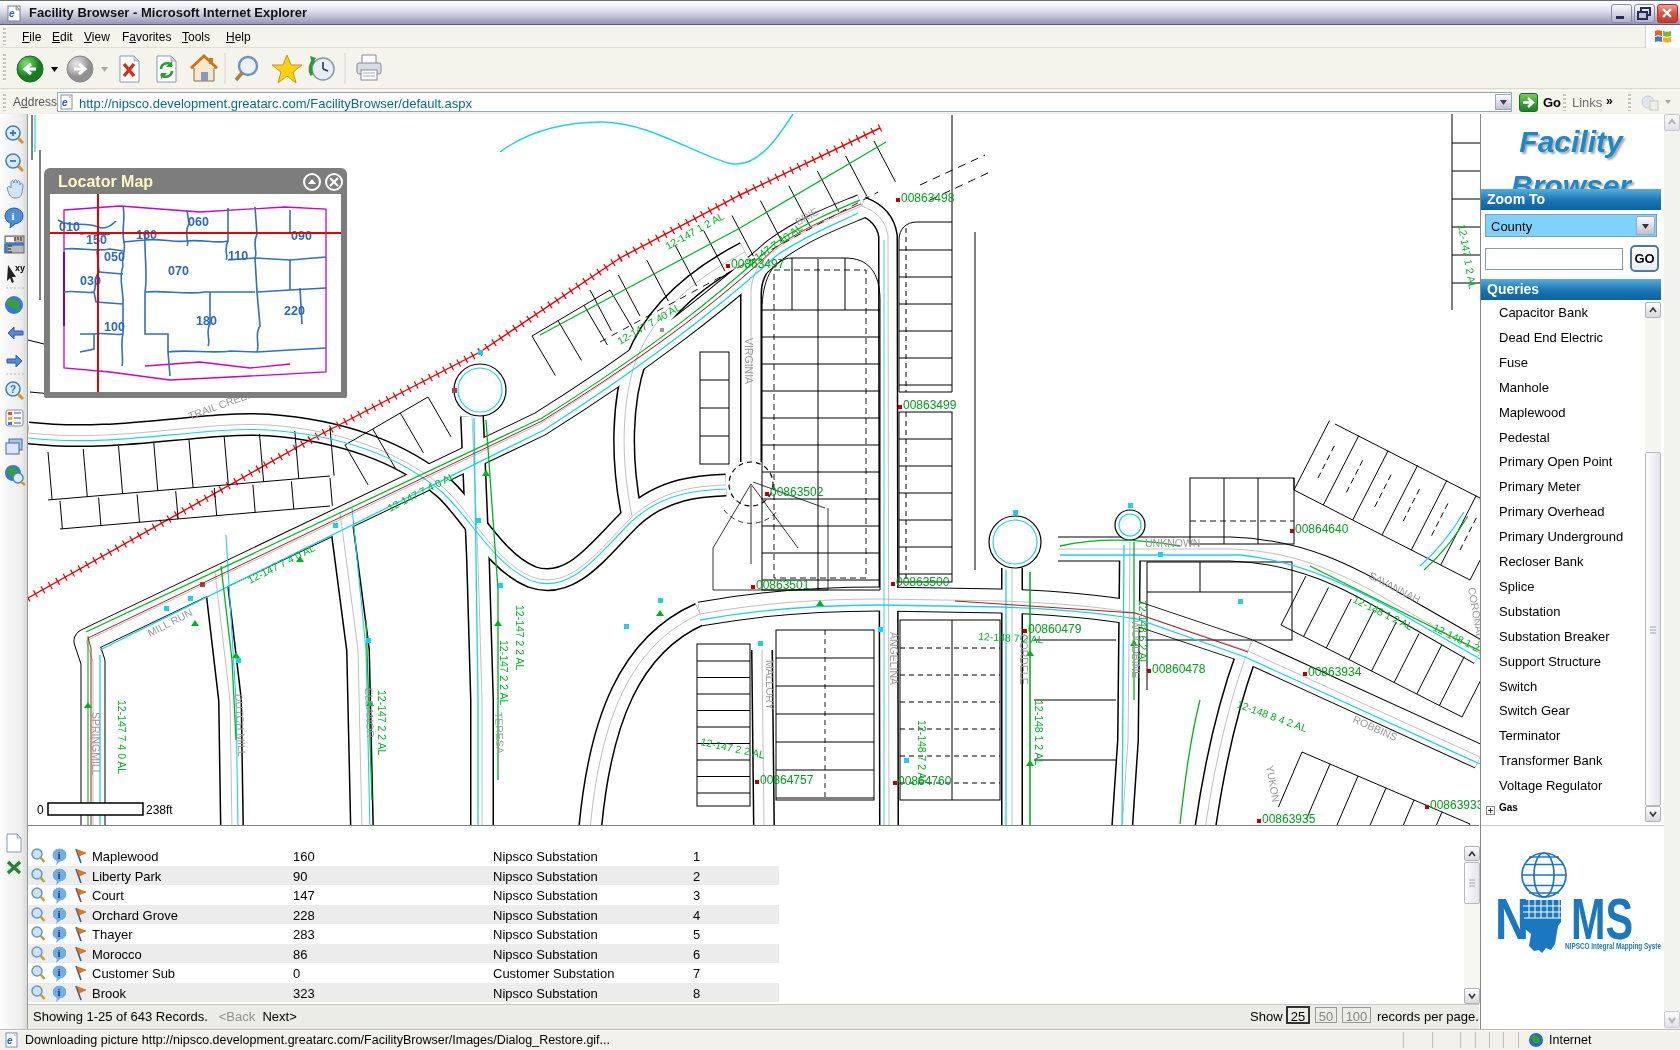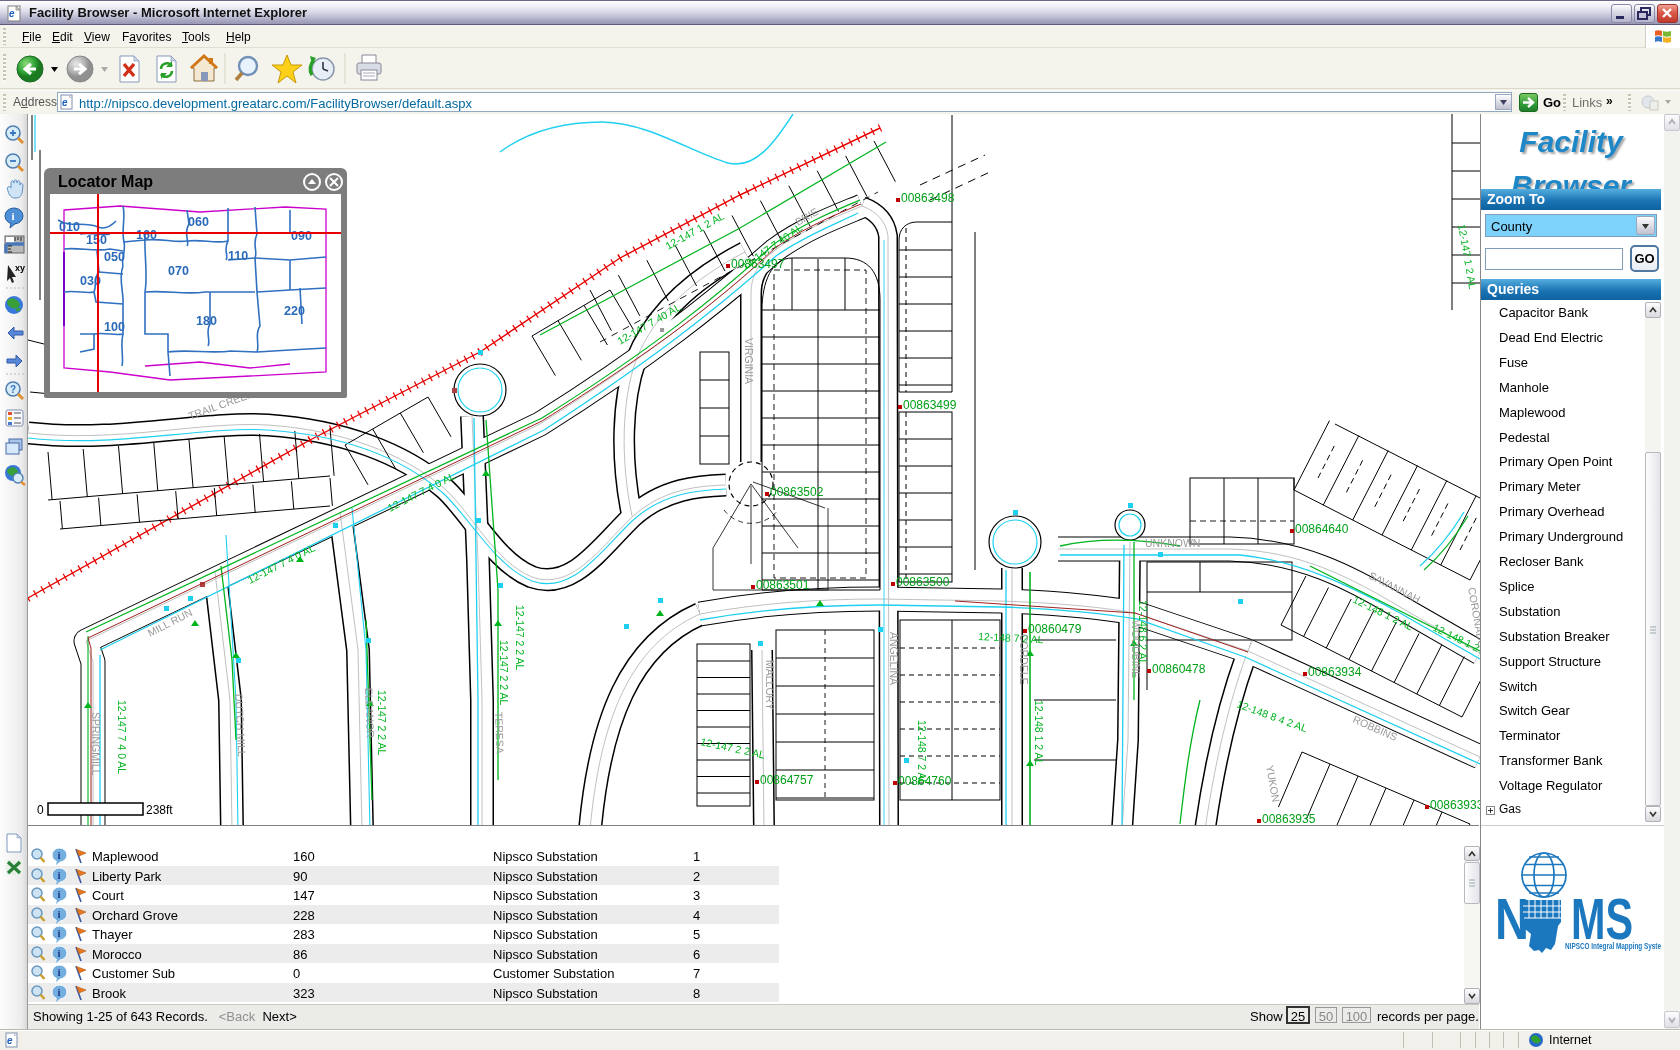--- a/index.html
+++ b/index.html
@@ -712,21 +712,21 @@
         <text x="1145" y="547" font-size="10.5" fill="#9a9a9a" transform="rotate(0 1145 547)">UNKNOWN</text>
         <text x="1368" y="578" font-size="10.5" fill="#9a9a9a" transform="rotate(27 1368 578)">SAVANNAH</text>
         <text x="1468" y="588" font-size="10.5" fill="#9a9a9a" transform="rotate(80 1468 588)">CORONADO</text>
         <text x="1352" y="722" font-size="10.5" fill="#9a9a9a" transform="rotate(24 1352 722)">ROBBINS</text>
         <text x="1266" y="766" font-size="10.5" fill="#9a9a9a" transform="rotate(80 1266 766)">YUKON</text>
         <rect x="48" y="803" width="95" height="12" fill="#fff" stroke="#000" stroke-width="1.5"></rect>
         <text x="37" y="814" font-size="12" fill="#000">0</text>
         <text x="146" y="814" font-size="12" fill="#000">238ft</text>
       </svg>
  <div class="abs" style="left:16px;top:54px;width:303px;height:230px;background:#7d7d7d;border-radius:6px 6px 2px 2px">
-   <div style="position:absolute;left:14px;top:5px;color:#000000;font-weight:bold;font-size:16px">Locator Map</div>
+   <div style="position:absolute;left:14px;top:5px;color:#fef9c3;font-weight:bold;font-size:16px">Locator Map</div>
    <div class="pbtn" style="left:259px;top:5px"><svg width="14" height="14">
             <path d="M3,9 L11,9 L7,4 Z" fill="#fff"></path>
           </svg></div>
    <div class="pbtn" style="left:281px;top:5px"><svg width="14" height="14">
             <path d="M3,3 L11,11 M11,3 L3,11" stroke="#fff" stroke-width="2"></path>
           </svg></div>
    <div class="abs" style="left:6px;top:26px;width:291px;height:198px;background:#fff">
      <svg width="291" height="198" viewBox="0 0 291 198">
             <path d="M14,16 L70,12 L150,18 L235,13 L276,15 L276,178 L200,182 L120,186 L60,178 L14,174 Z" fill="none" stroke="#cc00cc" stroke-width="1.3"></path>
             <path d="M14,58 L14,132" stroke="#7700cc" stroke-width="2" fill="none"></path>
@@ -809,21 +809,21 @@
       <div class="qitem" style="top:539.6px">Support Structure</div>
       <div class="qitem" style="top:564.5px">Switch</div>
       <div class="qitem" style="top:589.4px">Switch Gear</div>
       <div class="qitem" style="top:614.3px">Terminator</div>
       <div class="qitem" style="top:639.2px">Transformer Bank</div>
       <div class="qitem" style="top:664.1px">Voltage Regulator</div>
       <div class="abs" style="left:5px;top:692px;width:9px;height:9px;border:1px solid #888;background:#fff">
         <div class="abs" style="left:1px;top:3px;width:5px;height:1px;background:#333"></div>
         <div class="abs" style="left:3px;top:1px;width:1px;height:5px;background:#333"></div>
       </div>
-      <div class="abs" style="left:18px;top:688px;font-size:12px;font-weight:normal">Gas</div>
+      <div class="abs" style="left:18px;top:688px;font-size:10px;font-weight:bold">Gas</div>
       <div class="abs" style="left:164px;top:188px;width:16px;height:520px;background:#f4f4f1">
         <div class="abs" style="left:0;top:0;width:16px;height:16px;background:linear-gradient(#fdfdfd,#d8d8de);border:1px solid #b0b0b8;border-radius:2px"><svg width="14" height="14">
             <path d="M4,9 L7,5 L10,9" fill="none" stroke="#333" stroke-width="1.6"></path>
           </svg></div>
         <div class="abs" style="left:0;top:150px;width:16px;height:354px;background:linear-gradient(90deg,#fdfdfd,#e4e4ea);border:1px solid #b8b8c0;border-radius:2px"><svg width="14" height="352">
             <path d="M4,174 L10,174 M4,177 L10,177 M4,180 L10,180" stroke="#9aa"></path>
           </svg></div>
         <div class="abs" style="left:0;top:504px;width:16px;height:16px;background:linear-gradient(#fdfdfd,#d8d8de);border:1px solid #b0b0b8;border-radius:2px"><svg width="14" height="14">
             <path d="M4,5 L7,9 L10,5" fill="none" stroke="#333" stroke-width="1.6"></path>
           </svg></div>
@@ -1049,19 +1049,20 @@
   <div class="abs" style="left:1349px;top:4px">records per page.</div>
 </div>
 </div>
 
 <div class="abs" id="statusbar">
  <svg class="abs" style="left:5px;top:2px" width="16" height="16" viewBox="0 0 16 16">
       <rect x="1" y="1" width="11" height="14" fill="#fff" stroke="#8090b0"></rect>
       <path d="M9,1 L12,4 L9,4 Z" fill="#c0c8d8"></path>
       <text x="2" y="12" font-size="10" fill="#2060c0" font-weight="bold" font-style="italic">e</text>
     </svg>
+ <div class="abs" style="left:25px;top:3px;font-size:12.5px;color:#000">Downloading picture http://nipsco.development.greatarc.com/FacilityBrowser/Images/Dialog_Restore.gif...</div>
  <div class="abs" style="left:1403px;top:2px;width:1px;height:16px;background:#c0c0b8;box-shadow:29px 0 #c0c0b8,57px 0 #c0c0b8,72px 0 #c0c0b8,86px 0 #c0c0b8,100px 0 #c0c0b8,115px 0 #c0c0b8"></div>
  <svg class="abs" style="left:1528px;top:2px" width="16" height="16">
       <circle cx="8" cy="8" r="7" fill="#2868c8"></circle>
       <path d="M3,5 Q6,2 9,4 Q12,6 13,9 Q10,12 7,11 Q3,9 3,5" fill="#30a030"></path>
     </svg>
  <div class="abs" style="left:1549px;top:3px;font-size:12.5px;color:#000">Internet</div>
 </div>
 
 </body></html>

